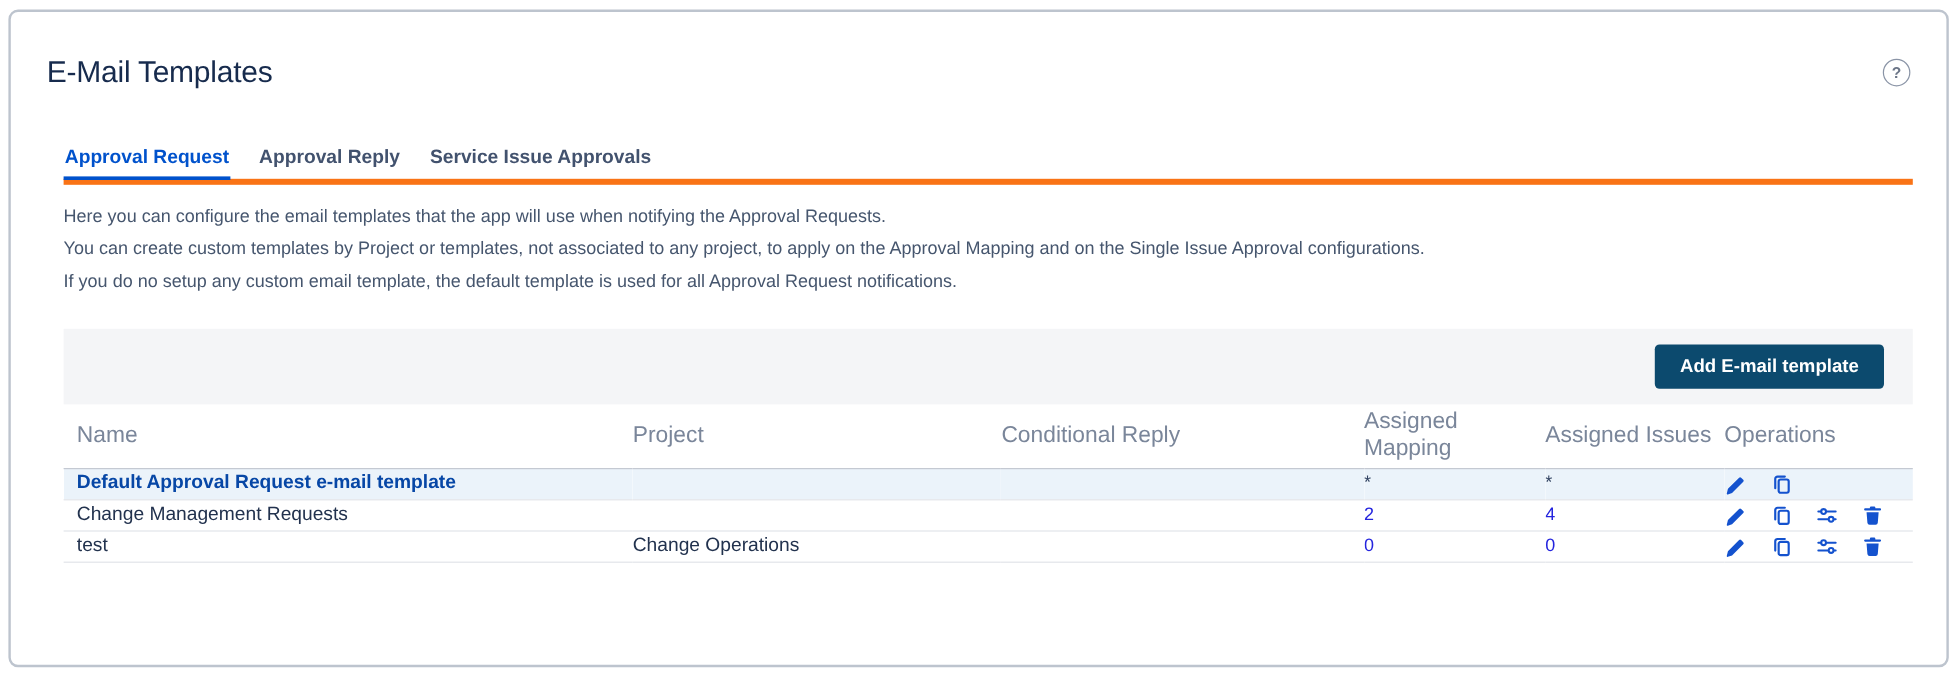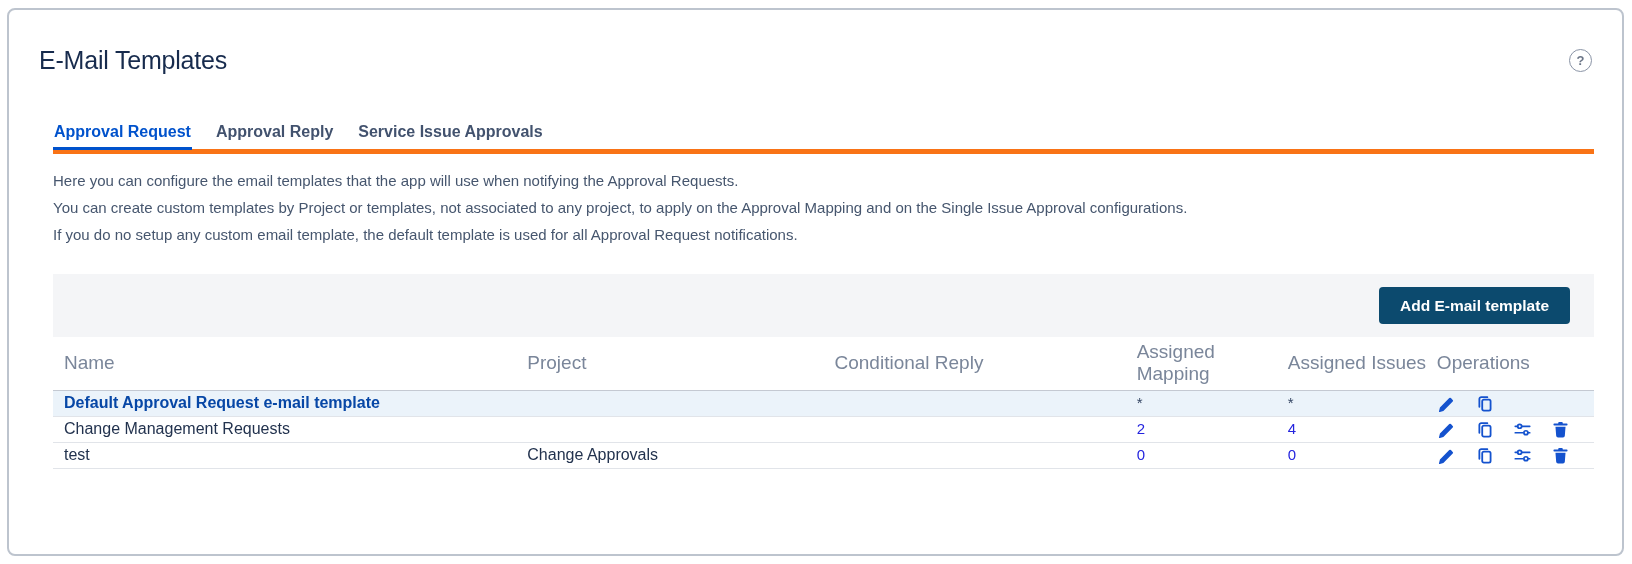--- a/index.html
+++ b/index.html
@@ -250,21 +250,21 @@
                   <path d="M7.6 3.1a1 1 0 0 1 1-1h2.8a1 1 0 0 1 1 1v.7h4.1a.95.95 0 0 1 0 1.9H3.5a.95.95 0 0 1 0-1.9h4.1z"></path>
                   <path d="M4.7 7.2h10.6l-.75 9.3a1.95 1.95 0 0 1-1.95 1.8H7.4a1.95 1.95 0 0 1-1.95-1.8z"></path>
                 </svg>
               </span>
             </div>
           </td>
         </tr>
 
         <tr>
           <td class="pad">test</td>
-          <td>Change Approvals</td>
+          <td>Change Operations</td>
           <td></td>
           <td><a class="count-link">0</a></td>
           <td><a class="count-link">0</a></td>
           <td>
             <div class="ops">
               <span class="op-icon">
                 <svg viewBox="0 0 20 20">
                     <path fill="currentColor" d="M3.1 14.1 12.9 4.3a1.25 1.25 0 0 1 1.75 0l1.9 1.9a1.25 1.25 0 0 1 0 1.75L6.7 17.8l-3.7 1.2a.72.72 0 0 1-.9-.9z"></path>
                   </svg>
               </span>

